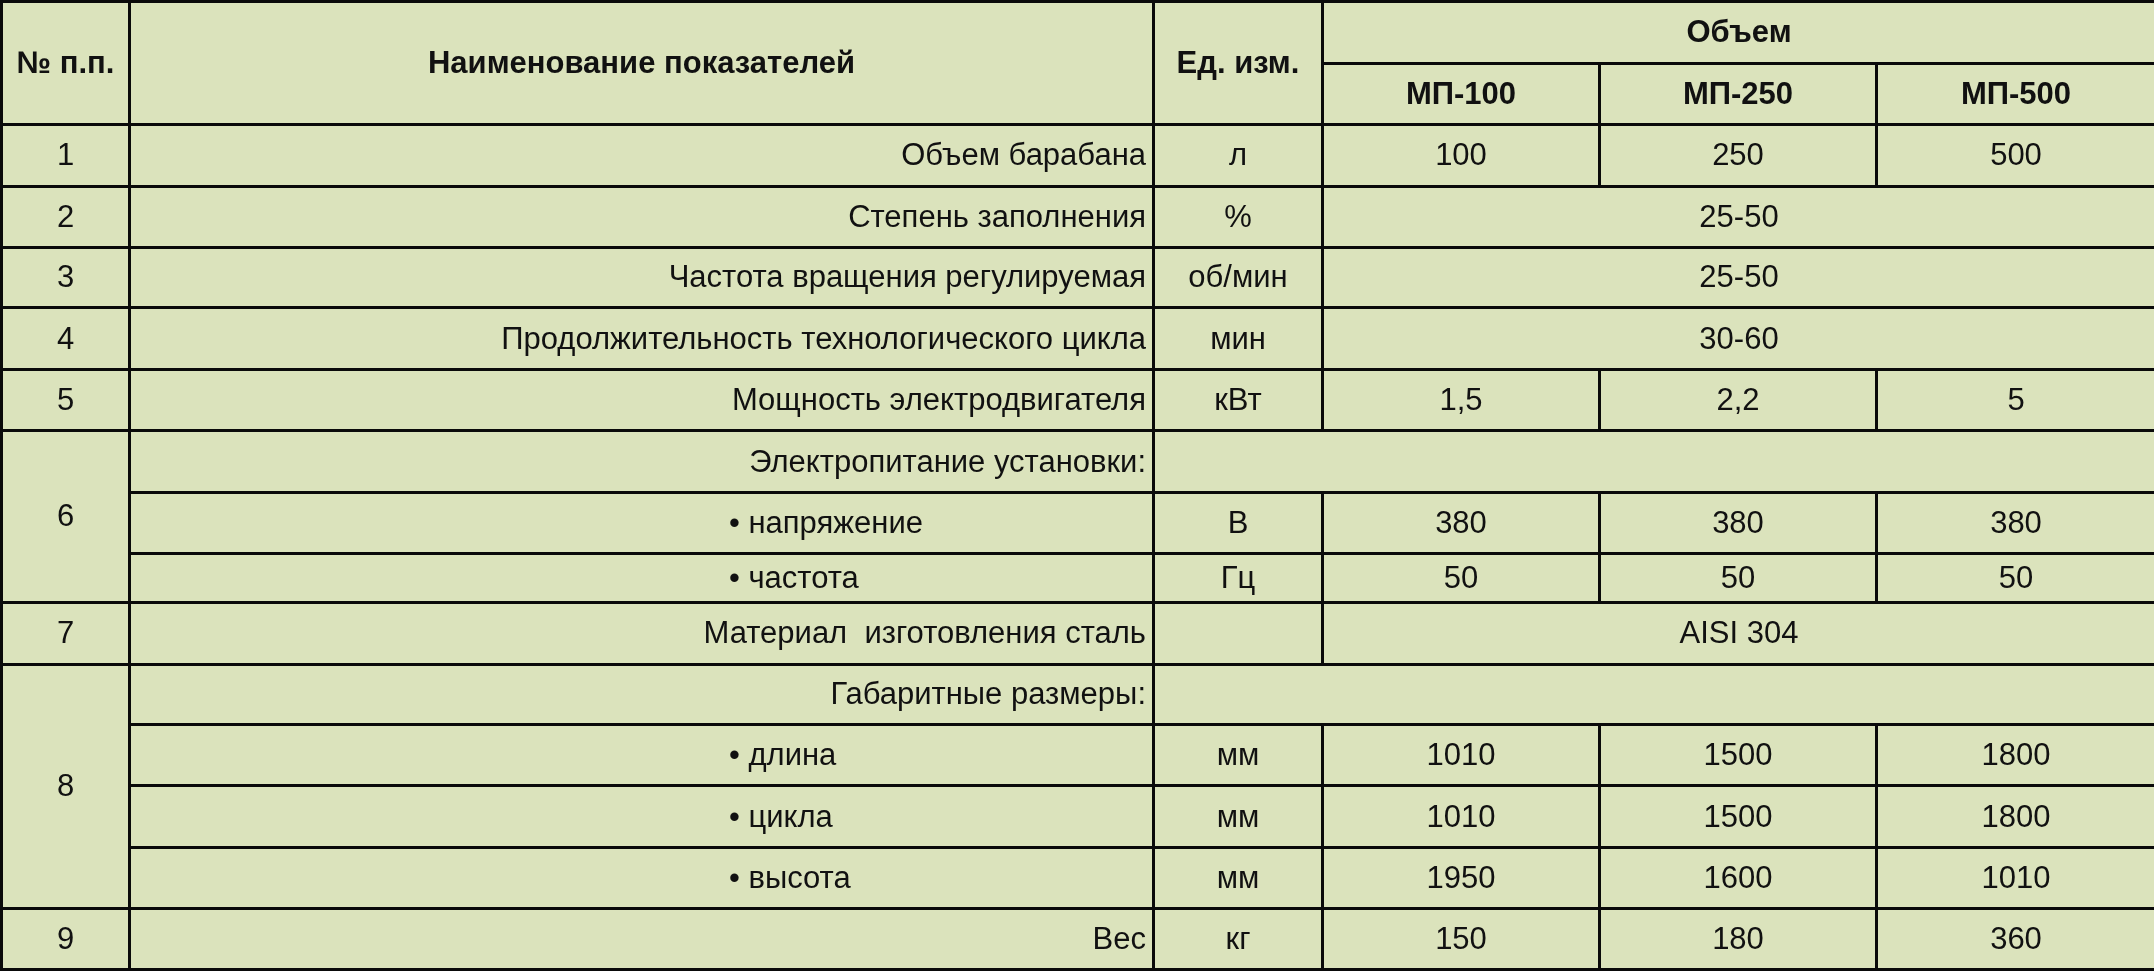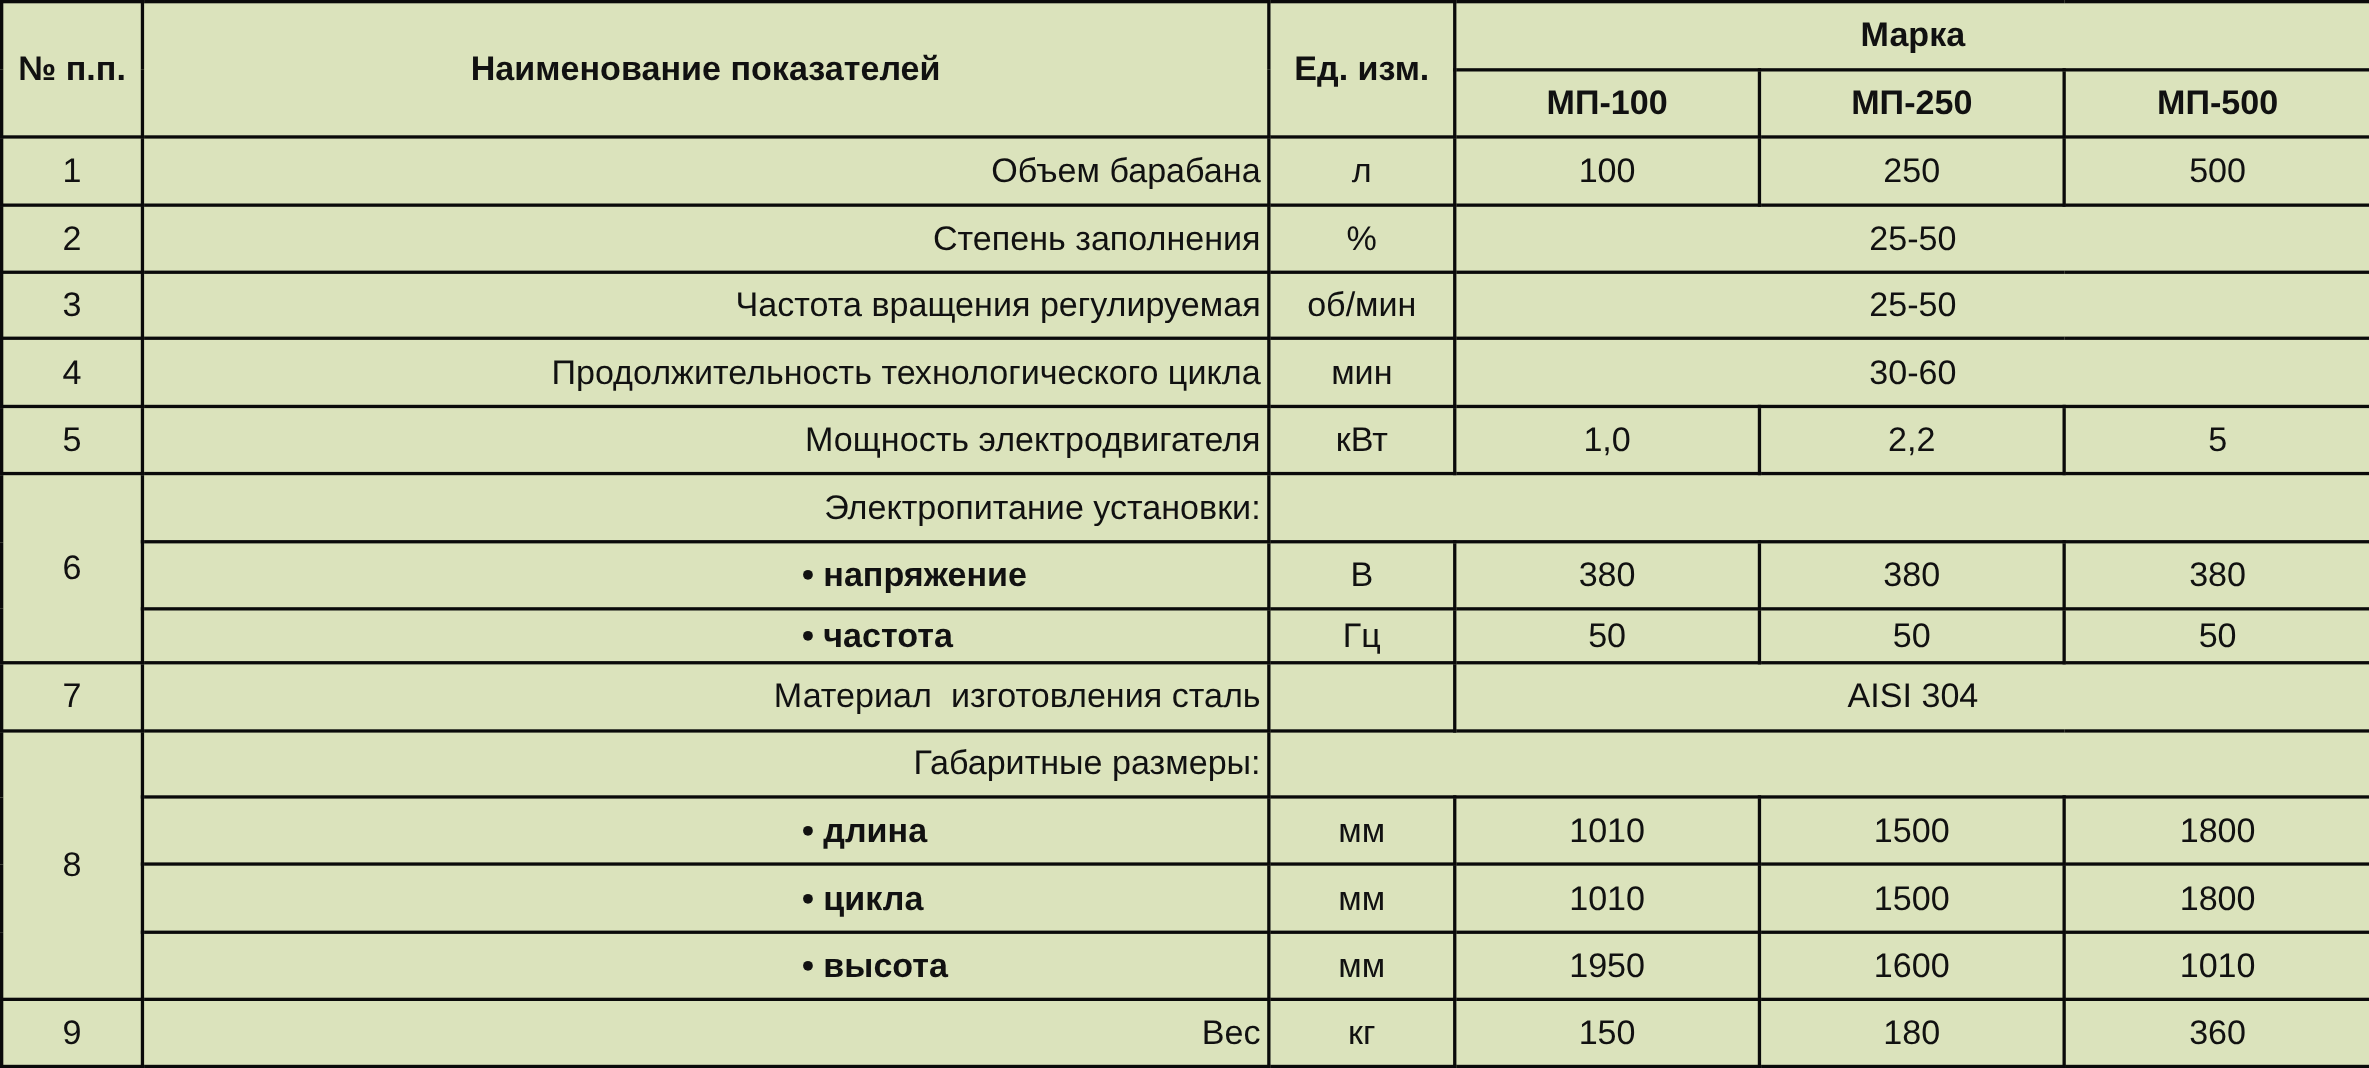--- a/index.html
+++ b/index.html
@@ -17,41 +17,41 @@
   td, th {
     border: 3px solid #0a0a0a;
     padding: 0 6px;
     background: #dbe3bc;
     white-space: nowrap;
     overflow: hidden;
   }
   th { font-weight: bold; text-align: center; }
   .c { text-align: center; }
   .l { text-align: right; }
-  .sub { padding-left: 0; font-weight: bold; }
+  .sub { padding-left: 0; }
   .sub span.inner { display: inline-block; margin-left: 598px; }
 </style>
 </head>
 <body>
 
 <table>
   <colgroup>
     <col style="width:128px">
     <col style="width:1024px">
     <col style="width:169px">
     <col style="width:277px">
     <col style="width:277px">
     <col style="width:279px">
   </colgroup>
   <tbody>
       <tr style="height:61px">
     <th rowspan="2">№ п.п.</th>
     <th rowspan="2">Наименование показателей</th>
     <th rowspan="2">Ед. изм.</th>
-    <th colspan="3">Марка</th>
+    <th colspan="3">Объем</th>
   </tr>
   <tr style="height:60px">
     <th>МП-100</th>
     <th>МП-250</th>
     <th>МП-500</th>
   </tr>
 
   <tr style="height:61px">
     <td class="c">1</td>
     <td class="l">Объем барабана</td>
@@ -79,21 +79,21 @@
     <td class="c">4</td>
     <td class="l">Продолжительность технологического цикла</td>
     <td class="c">мин</td>
     <td class="c" colspan="3">30-60</td>
   </tr>
 
   <tr style="height:60px">
     <td class="c">5</td>
     <td class="l">Мощность электродвигателя</td>
     <td class="c">кВт</td>
-    <td class="c">1,0</td>
+    <td class="c">1,5</td>
     <td class="c">2,2</td>
     <td class="c">5</td>
   </tr>
 
   <tr style="height:61px">
     <td class="c" rowspan="3">6</td>
     <td class="l">Электропитание установки:</td>
     <td colspan="4"></td>
   </tr>
   <tr style="height:60px">

